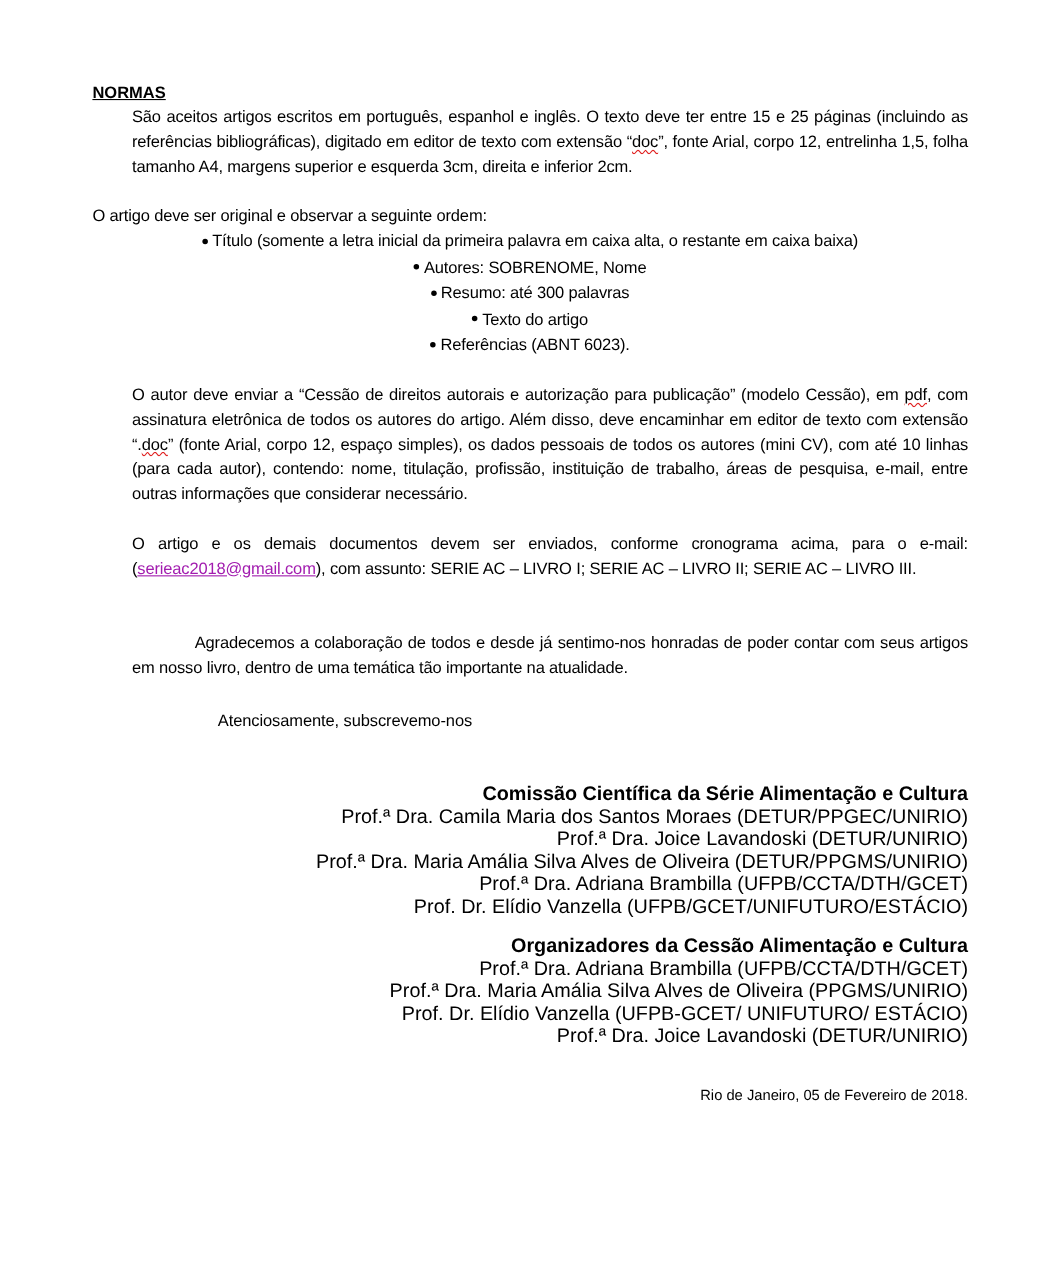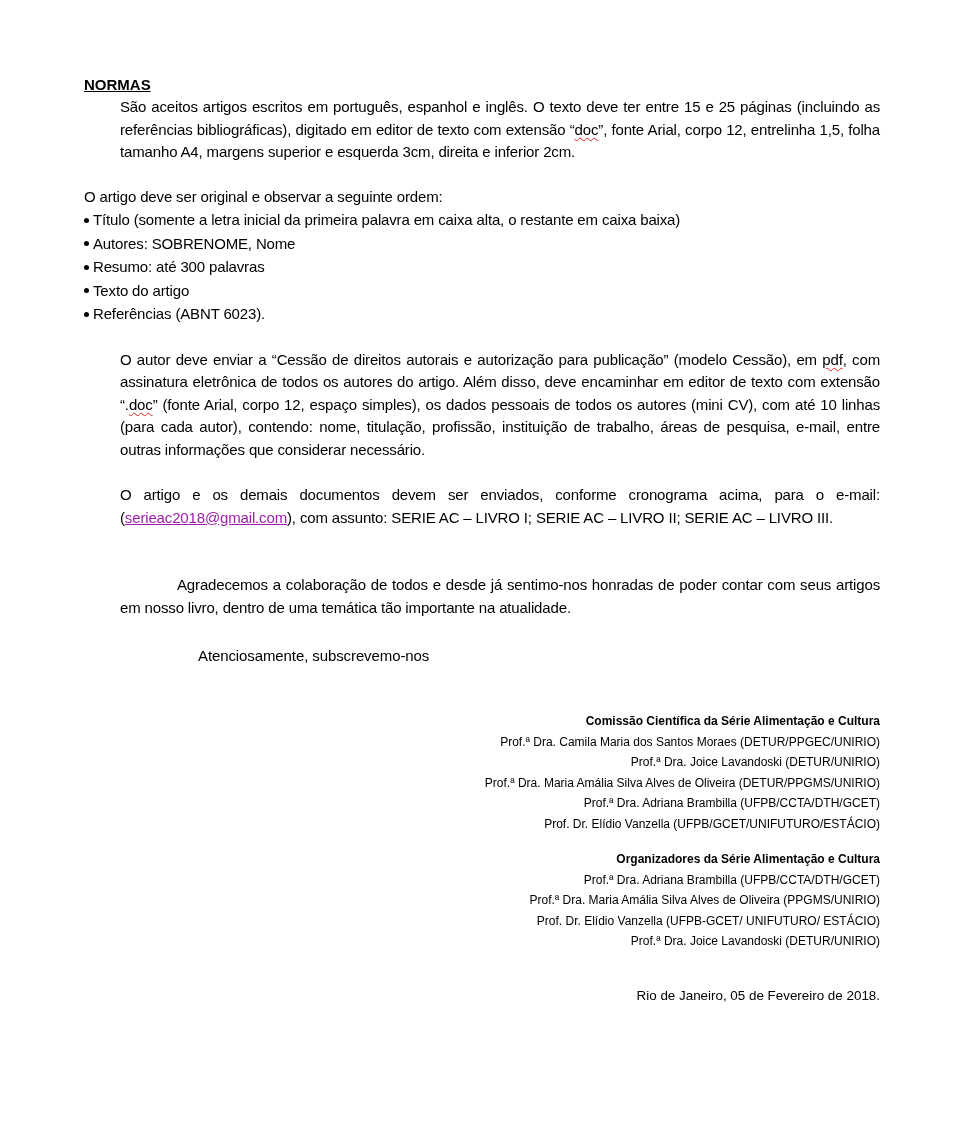--- a/index.html
+++ b/index.html
@@ -38,20 +38,21 @@
       text-align: justify;
       text-align-last: left;
       margin-left: 36px;
     }
     .gap-1 { margin-top: 22px; }
     .gap-2 { margin-top: 23px; }
     .bullets {
       list-style: none;
       margin: 0;
       padding: 0;
+      text-align: center;
     }
     .bullets li {
       line-height: 23.5px;
       letter-spacing: -0.15px;
     }
     .bullet-dot {
       display: inline-block;
       width: 5px;
       height: 5px;
       border-radius: 50%;
@@ -77,21 +78,21 @@
       position: absolute;
       left: 198px;
       top: 645px;
       line-height: 22px;
       letter-spacing: -0.1px;
     }
     .sig-block {
       position: absolute;
       right: 81px;
       text-align: right;
-      font-size: 12px;
+      font-size: 18px;
       line-height: 20.5px;
     }
     .sig-block .sig-title {
       font-weight: bold;
     }
     .sig-1 { top: 711px; }
     .sig-2 { top: 849px; }
     .date-line {
       position: absolute;
       right: 81px;
@@ -130,20 +131,20 @@
 <div class="sig-block sig-1">
   <div class="sig-title">Comissão Científica da Série Alimentação e Cultura</div>
   <div>Prof.ª Dra. Camila Maria dos Santos Moraes (DETUR/PPGEC/UNIRIO)</div>
   <div>Prof.ª Dra. Joice Lavandoski (DETUR/UNIRIO)</div>
   <div>Prof.ª Dra. Maria Amália Silva Alves de Oliveira (DETUR/PPGMS/UNIRIO)</div>
   <div>Prof.ª Dra. Adriana Brambilla (UFPB/CCTA/DTH/GCET)</div>
   <div>Prof. Dr. Elídio Vanzella (UFPB/GCET/UNIFUTURO/ESTÁCIO)</div>
 </div>
 
 <div class="sig-block sig-2">
-  <div class="sig-title">Organizadores da Série Alimentação e Cultura</div>
+  <div class="sig-title">Organizadores da Cessão Alimentação e Cultura</div>
   <div>Prof.ª Dra. Adriana Brambilla (UFPB/CCTA/DTH/GCET)</div>
   <div>Prof.ª Dra. Maria Amália Silva Alves de Oliveira (PPGMS/UNIRIO)</div>
   <div>Prof. Dr. Elídio Vanzella (UFPB-GCET/ UNIFUTURO/ ESTÁCIO)</div>
   <div>Prof.ª Dra. Joice Lavandoski (DETUR/UNIRIO)</div>
 </div>
 
 <div class="date-line">Rio de Janeiro, 05 de Fevereiro de 2018.</div>
 
 </body></html>

